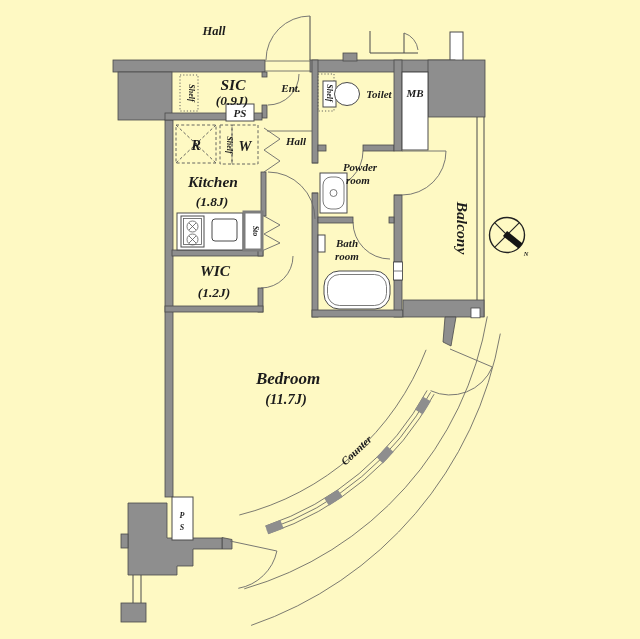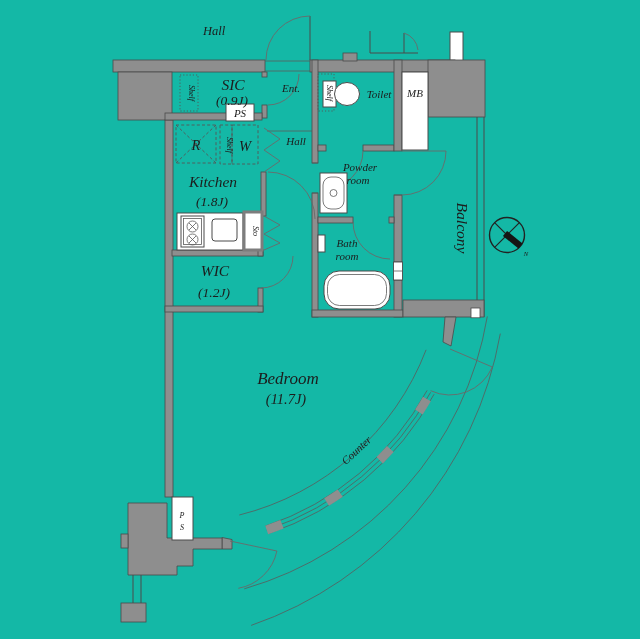--- a/index.html
+++ b/index.html
@@ -1,16 +1,16 @@
 <!DOCTYPE html>
 <html><head>
 <meta charset="utf-8">
 <style>
   html,body{margin:0;padding:0;background:#ffffff;}
-  .stage{position:relative;width:640px;height:639px;background:#14b8a6;overflow:hidden;}
+  .stage{position:relative;width:640px;height:639px;background:#fef9c3;overflow:hidden;font-weight:bold;}
   svg{display:block;}
   text{font-family:"Liberation Serif","DejaVu Serif",serif;font-style:italic;fill:#1c1c1c;}
   .room{font-size:15.5px;}
   .area{font-size:13.5px;}
   .med{font-size:12.5px;}
   .small{font-size:11px;}
   .appl{font-size:14.5px;}
   .tiny{font-size:8px;}
   .micro{font-size:6.5px;}
   .wall{fill:#8e8e8e;stroke:#4a4a4a;stroke-width:0.8;}

